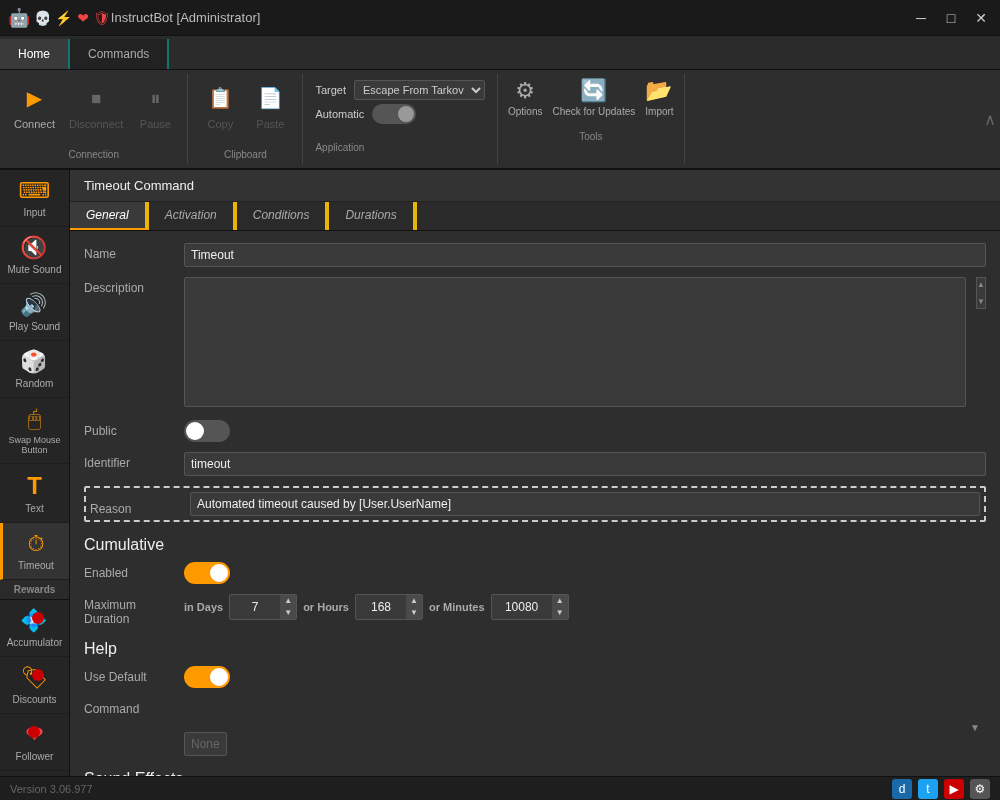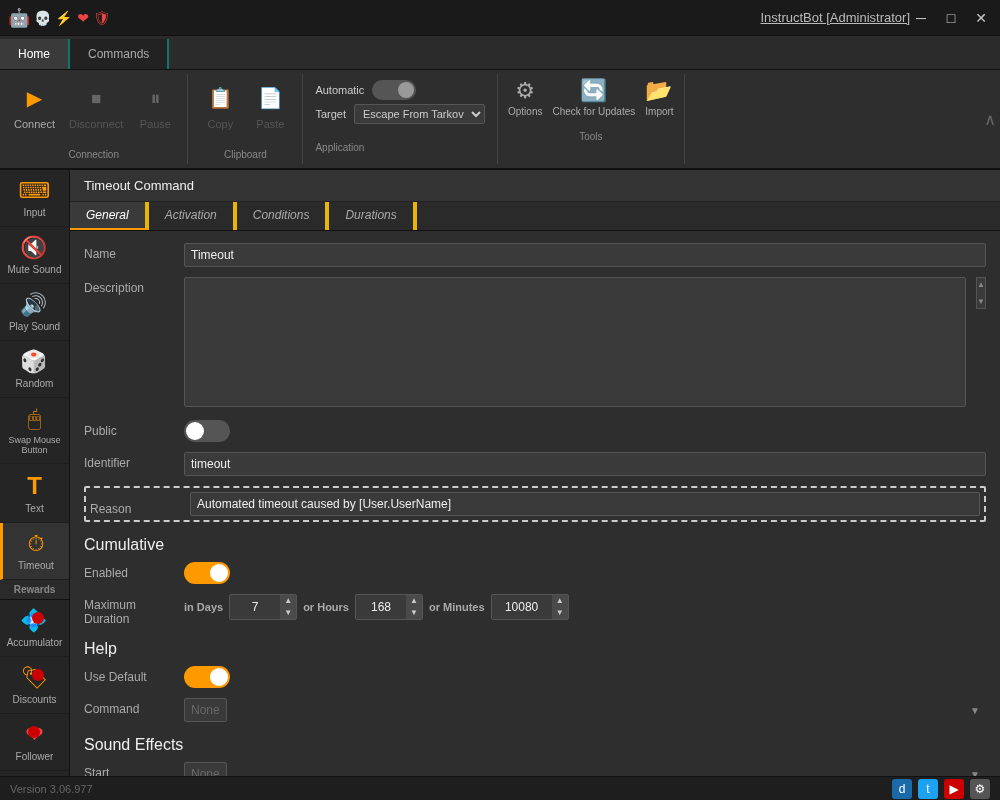--- a/index.html
+++ b/index.html
@@ -23,24 +23,23 @@
       justify-content: space-between;
       border-bottom: 1px solid #111;
     }
     #title-bar .left-icons {
       display: flex;
       align-items: center;
       gap: 4px;
     }
     #title-bar .title {
       flex: 1;
-      text-align: right;
+      text-align: left;
       color: #bbb;
       font-size: 13px;
-      text-decoration: underline;
     }
     #title-bar .window-controls {
       display: flex;
       gap: 8px;
     }
     .win-btn {
       background: none;
       border: none;
       color: #ccc;
       cursor: pointer;
@@ -410,20 +409,21 @@
     
     .form-dropdown {
       flex: 1;
       background: #3a3a3a;
       border: 1px solid #555;
       color: #666;
       padding: 4px 6px;
       font-size: 12px;
       border-radius: 2px;
       appearance: none;
+      margin-top: 34px;
     }
     .dropdown-wrap {
       flex: 1;
       position: relative;
     }
     .dropdown-arrow {
       position: absolute;
       right: 6px; top: 50%;
       transform: translateY(-50%);
       color: #888;
@@ -538,30 +538,30 @@
       <button class="ribbon-btn disabled">
         <div class="ribbon-icon gray">📄</div>
         <span>Paste</span>
       </button>
     </div>
     <div class="ribbon-group-label">Clipboard</div>
   </div>
 
   <div class="app-group">
     <div class="app-group-row">
-      <span>Automatic</span>
-      <div class="toggle-track">
-        <div class="toggle-thumb"></div>
-      </div>
-    </div>
-    <div class="app-group-row">
       <span>Target</span>
       <select class="dropdown-select">
         <option>Escape From Tarkov</option>
       </select>
+    </div>
+    <div class="app-group-row">
+      <span>Automatic</span>
+      <div class="toggle-track">
+        <div class="toggle-thumb"></div>
+      </div>
     </div>
     <div class="ribbon-group-label">Application</div>
   </div>
 
   <div class="tools-group">
     <div class="tools-row">
       <button class="tool-btn">
         <span class="tool-icon gear">⚙</span>
         <span>Options</span>
       </button>

